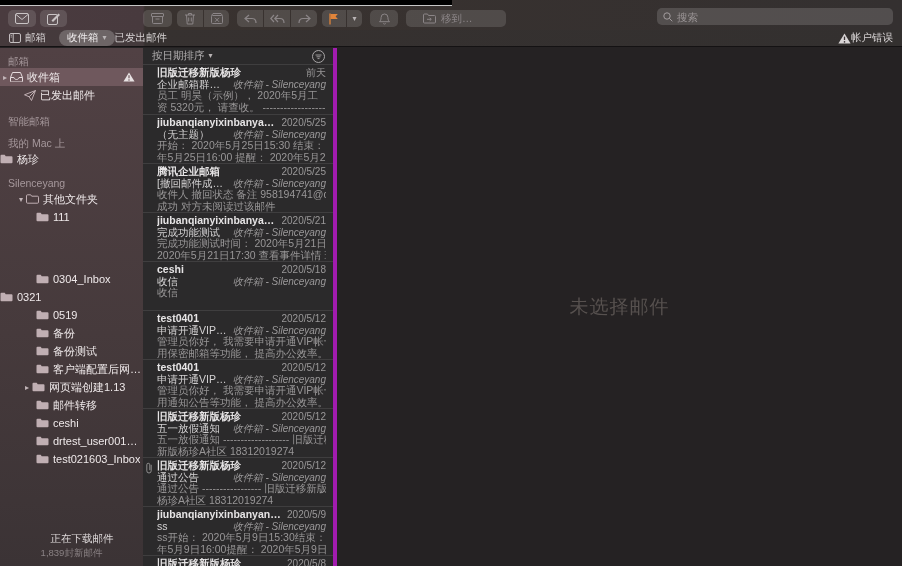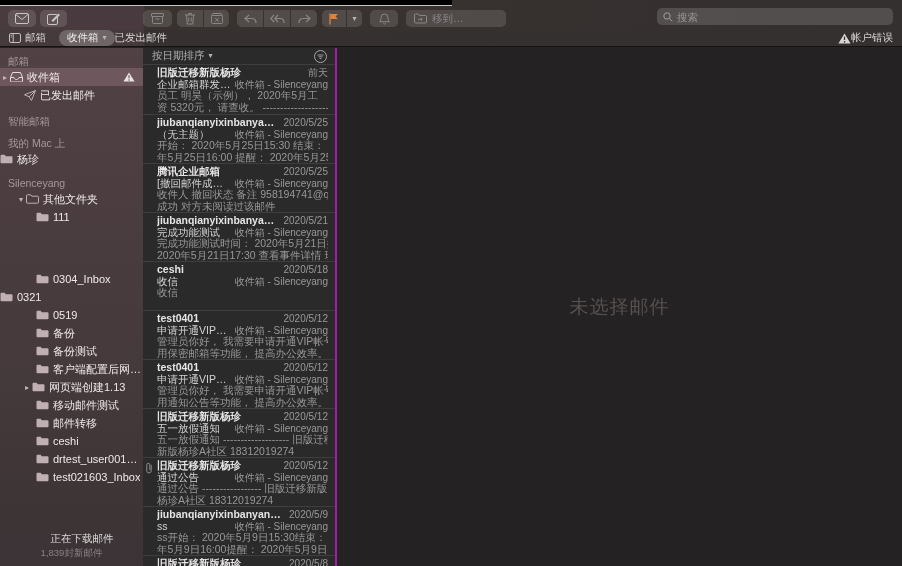--- a/index.html
+++ b/index.html
@@ -40,21 +40,21 @@
   .fav-pill { background:rgba(255,255,255,.22); border-radius:8px; padding:1px 8px;
     display:flex; align-items:center; gap:4px; color:#eeebec; }
   .chev { font-size:8px; line-height:1; color:#b9b4b5; }
   .acct-err { margin-left:auto; display:flex; align-items:center; color:#d9d5d6; }
   
   .content { position:absolute; top:48px; left:0; width:902px; height:518px; }
   .sidebar { position:absolute; left:0; top:0; width:143px; height:518px;
     background:linear-gradient(180deg,#514144 0%,#463a3c 55%,#3b3335 100%);
     font-size:11px; overflow:hidden; }
   .maillist { position:absolute; left:143px; top:0; width:194px; height:518px;
-    background:#2b2a2b; border-right:2px solid #a21caf; overflow:hidden; }
+    background:#2b2a2b; border-right:4px solid #a21caf; overflow:hidden; }
   .reading { position:absolute; left:337px; top:0; width:565px; height:518px;
     background:#252223; display:flex; align-items:center; justify-content:center; }
   .empty-msg { font-size:19px; color:#57514f; letter-spacing:1px; }
   
   .sec-h { padding:0 8px; height:14px; line-height:14px; color:#a6989c; font-size:10.5px;
     white-space:nowrap; overflow:hidden; }
   .s-row { height:18px; display:flex; align-items:center; color:#efe9ea;
     white-space:nowrap; overflow:hidden; }
   .s-row.sel { background:#6f585d; }
   .disc { width:10px; text-align:center; font-size:8px; color:#c3b6b9; flex:0 0 auto; }
@@ -73,21 +73,21 @@
   .ml-header .chev { margin-left:4px; }
   .filter-ico { margin-left:auto; display:flex; color:#a9a6a7; }
   .mi { position:relative; height:49px; padding:2px 7px 0 14px; overflow:hidden; }
   .mi + .mi { border-top:1px solid #3f3e3f; }
   .mi .l1, .mi .l2 { display:flex; align-items:baseline; line-height:11.5px; }
   .snd { flex:1 1 auto; font-size:10.5px; font-weight:bold; color:#e6e4e5;
     white-space:nowrap; overflow:hidden; text-overflow:ellipsis; margin-right:4px; }
   .dt  { flex:0 0 auto; font-size:10px; color:#9a9899; }
   .sub { flex:1 1 auto; font-size:10.5px; color:#d6d4d5;
     white-space:nowrap; overflow:hidden; text-overflow:ellipsis; margin-right:4px; }
-  .mbx { flex:0 0 auto; font-size:10px; color:#9a9899; }
+  .mbx { flex:0 0 auto; font-size:10px; color:#9a9899;font-style:italic; }
   .pv  { font-size:10.5px; line-height:11.5px; color:#989697;
     white-space:nowrap; overflow:hidden; }
   .clip { position:absolute; left:2px; top:4px; color:#9a9899; display:flex; }
   svg { display:block; }
 </style>
 </head>
 <body>
 
 <div class="window">
   <div class="top-strip"></div>
@@ -179,21 +179,21 @@
       </div>
     </div>
     <div class="tb-btn dim" style="left:370px;width:28px;">
       <span>
         <svg width="11" height="12" viewBox="0 0 11 12">
             <path d="M5.5 1a3.4 3.4 0 0 1 3.4 3.4c0 2.6.8 3.6 1.6 4.3H0.5c.8-.7 1.6-1.7 1.6-4.3A3.4 3.4 0 0 1 5.5 1z" fill="none" stroke="currentColor"></path>
             <path d="M4.3 10.3a1.3 1.3 0 0 0 2.4 0" fill="none" stroke="currentColor"></path>
           </svg>
       </span>
     </div>
-    <div class="tb-btn dim" style="left:406px;width:100px;justify-content:flex-start;padding-left:8px;">
+    <div class="tb-btn dim" style="left:406px;width:100px;justify-content:flex-start;padding-left:17px;">
       <span>
         <svg width="13" height="11" viewBox="0 0 13 11">
             <path d="M0.5 2a1 1 0 0 1 1-1h3l1 1.5h6a1 1 0 0 1 1 1V9a1 1 0 0 1-1 1h-10a1 1 0 0 1-1-1z" fill="none" stroke="currentColor"></path>
             <path d="M4 6.3h4M6.7 4.8 8.3 6.3 6.7 7.8" fill="none" stroke="currentColor"></path>
           </svg>
       </span>
       <span class="mv-label">移到…</span>
     </div>
     <div class="searchbox">
       <span>
@@ -350,28 +350,20 @@
         <span class="s-label">客户端配置后网页...</span>
       </div>
       <div class="s-row" style="padding-left:22px;">
         <span class="disc">▸</span>
         <span class="s-ico">
             <svg width="13" height="10" viewBox="0 0 13 10">
               <path d="M0.5 1.8a1 1 0 0 1 1-1h3.2l1 1.4h5.8a1 1 0 0 1 1 1v5a1 1 0 0 1-1 1h-10a1 1 0 0 1-1-1z" fill="currentColor"></path>
             </svg>
           </span>
         <span class="s-label">网页端创建1.13</span>
-      </div>
-      <div class="s-row" style="padding-left:36px;">
-        <span class="s-ico">
-            <svg width="13" height="10" viewBox="0 0 13 10">
-              <path d="M0.5 1.8a1 1 0 0 1 1-1h3.2l1 1.4h5.8a1 1 0 0 1 1 1v5a1 1 0 0 1-1 1h-10a1 1 0 0 1-1-1z" fill="currentColor"></path>
-            </svg>
-          </span>
-        <span class="s-label">移动邮件测试</span>
       </div>
       <div class="s-row" style="padding-left:36px;">
         <span class="s-ico">
             <svg width="13" height="10" viewBox="0 0 13 10">
               <path d="M0.5 1.8a1 1 0 0 1 1-1h3.2l1 1.4h5.8a1 1 0 0 1 1 1v5a1 1 0 0 1-1 1h-10a1 1 0 0 1-1-1z" fill="currentColor"></path>
             </svg>
           </span>
         <span class="s-label">邮件转移</span>
       </div>
       <div class="s-row" style="padding-left:36px;">

